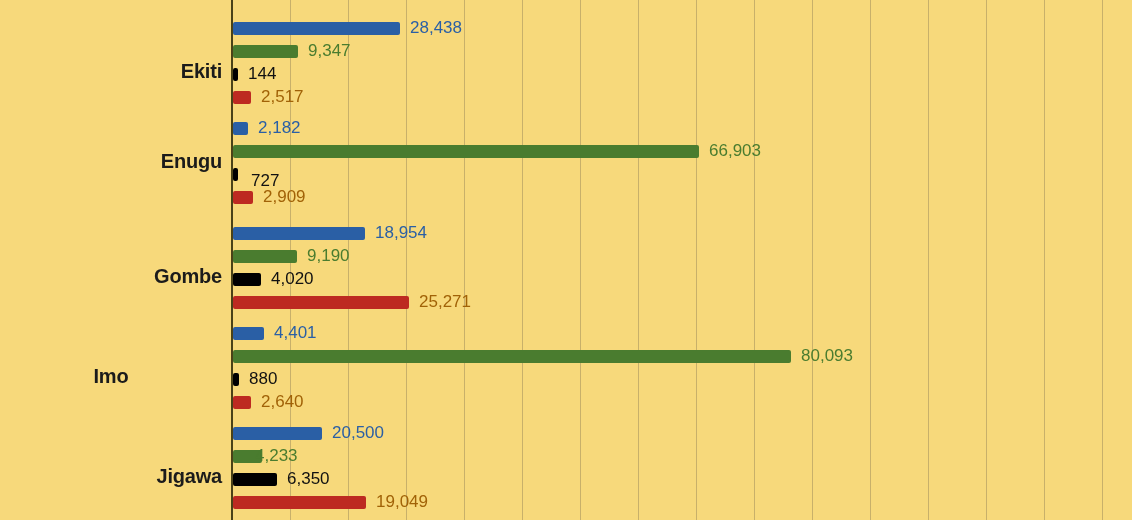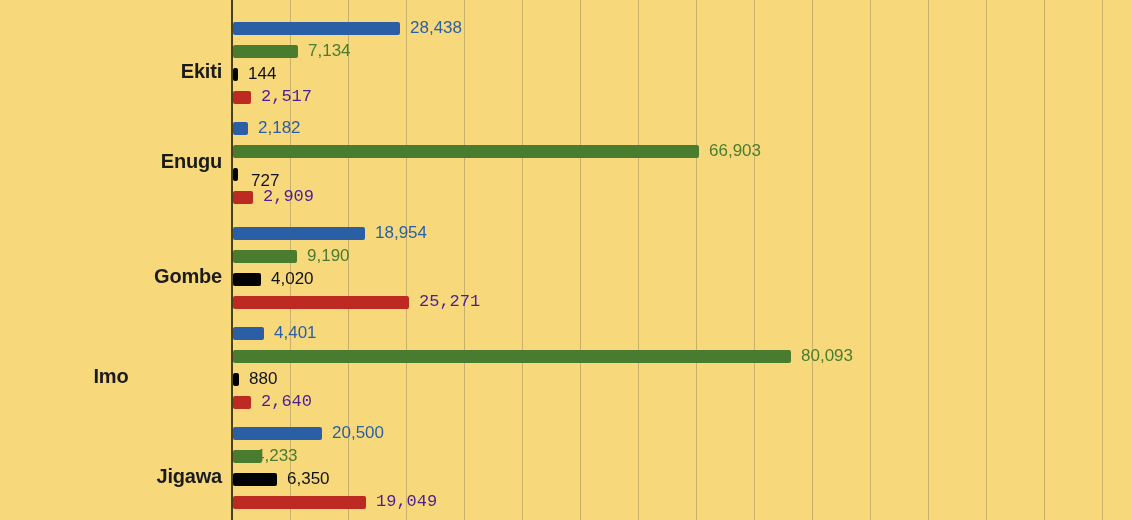--- a/index.html
+++ b/index.html
@@ -86,21 +86,21 @@
     white-space: nowrap;
     font-weight: normal;
   }
   .s0 .bar { background: #2a5fa5; }
   .s0 .bar-value { color: #2a5fa5; }
   .s1 .bar { background: #4a7c2f; }
   .s1 .bar-value { color: #4a7c2f; }
   .s2 .bar { background: #000000; }
   .s2 .bar-value { color: #111111; }
   .s3 .bar { background: #bd2a21; }
-  .s3 .bar-value { color: #4c1d95; font-family: Liberation Mono, monospace; }
+  .s3 .bar-value { color: #a16207; }
 </style>
 </head>
 <body>
 
 <div id="chart-root">
 
   <div class="grid-layer" id="grid-layer">
       <div class="gridline" style="left: 232px;"></div>
       <div class="gridline" style="left: 290px;"></div>
       <div class="gridline" style="left: 348px;"></div>
@@ -122,21 +122,21 @@
 
   <div class="plot" id="plot">
       <div class="group" style="top: 22px; height: 92px;">
         <div class="cat-label" style="top: 38px;">Ekiti</div>
         <div class="bar-row s0" style="top: 0px;">
           <div class="bar" style="width: 167px;"></div>
           <span class="bar-value" style="left: 177px;">28,438</span>
         </div>
         <div class="bar-row s1" style="top: 23px;">
           <div class="bar" style="width: 65px;"></div>
-          <span class="bar-value" style="left: 75px;">7,134</span>
+          <span class="bar-value" style="left: 75px;">9,347</span>
         </div>
         <div class="bar-row s2" style="top: 46px;">
           <div class="bar" style="width: 5px;"></div>
           <span class="bar-value" style="left: 15px;">144</span>
         </div>
         <div class="bar-row s3" style="top: 69px;">
           <div class="bar" style="width: 18px;"></div>
           <span class="bar-value" style="left: 28px;">2,517</span>
         </div>
       </div>

